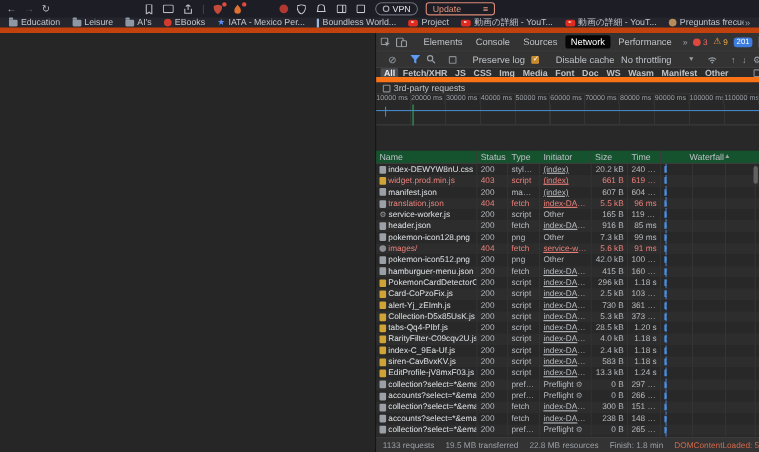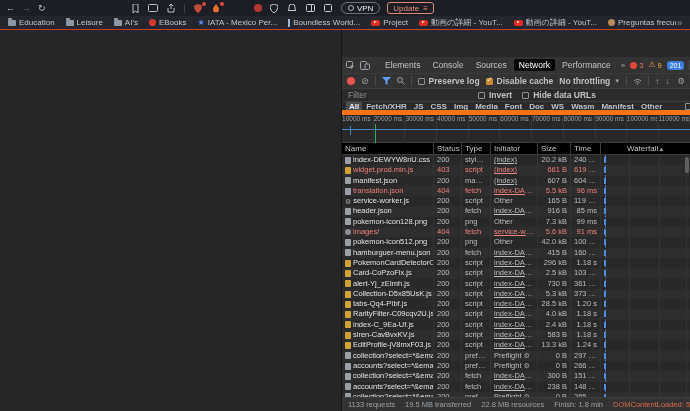--- a/index.html
+++ b/index.html
@@ -14,62 +14,62 @@
   .urlbar { flex:0 0 262px; height:12px; background:#2e2f3a; border-radius:6px; display:flex; align-items:center; padding:0 6px; gap:4px; overflow:hidden; }
   .url-host { color:#e8eaee; font-size:8px; white-space:nowrap; }
   .url-path { color:#8b8f99; font-size:8px; white-space:nowrap; }
   .ticon { width:11px; height:11px; display:inline-flex; align-items:center; justify-content:center; position:relative; }
   .ticon svg { display:block; }
   .sep-v { color:#4a4d57; font-size:9px; }
   .badge-dot { position:absolute; top:-1px; right:-2px; width:4px; height:4px; background:#e04a3f; border-radius:50%; }
   .ext-dot { width:8px; height:8px; border-radius:50%; }
   .vpn-pill { border:1px solid #6b6f7a; border-radius:7px; height:12px; display:flex; align-items:center; gap:3px; padding:0 6px; color:#e8eaee; font-size:8px; }
   .vpn-gear { width:6px; height:6px; border:1px solid #aeb2bb; border-radius:50%; }
-  .update-btn { border:1px solid #d98a76; border-radius:3px; height:12px; display:flex; align-items:center; gap:4px; padding:0 5px; color:#e5967f; font-size:8px; }
-
-  .bookmarks { height:14px; background:#24252d; border-bottom:1px solid #c2410c; display:flex; align-items:center; padding:0 8px; gap:1px; font-size:8px; color:#c3c6cc; white-space:nowrap; }
+  .update-btn { border:1px solid #d98a76; border-radius:3px; height:12px; display:flex; align-items:center; gap:20px; padding:0 5px; color:#e5967f; font-size:8px; }
+
+  .bookmarks { height:14px; background:#24252d; border-bottom:5px solid #c2410c; display:flex; align-items:center; padding:0 8px; gap:1px; font-size:8px; color:#c3c6cc; white-space:nowrap; }
   .bm { display:flex; align-items:center; gap:3px; }
   .bi { display:inline-block; flex:none; }
   .bi-folder { width:8px; height:6px; background:#8e98a4; border-radius:1px; position:relative; }
   .bi-folder::before { content:""; position:absolute; top:-2px; left:0; width:4px; height:2px; background:#8e98a4; border-radius:1px 1px 0 0; }
   .bi-red-globe { width:7px; height:7px; background:#d23b2e; border-radius:50%; }
   .bi-star { color:#5b8def; font-size:8px; line-height:8px; }
   .bi-bar { width:2px; height:8px; background:#9fb6d8; }
   .bi-youtube { width:9px; height:6px; background:#e02b20; border-radius:2px; position:relative; }
   .bi-youtube::after { content:""; position:absolute; left:3px; top:1.5px; border-left:3px solid #fff; border-top:1.5px solid transparent; border-bottom:1.5px solid transparent; }
   .bi-tan-circle { width:7px; height:7px; background:#b78c5a; border-radius:50%; }
   .bm-overflow { margin-left:auto; color:#9aa0a6; font-size:9px; }
 
   
   .main { display:flex; height:381px; }
   .page-area { width:341px; background:#262626; }
   .devtools { width:349px; background:#282828; border-left:1px solid #151515; display:flex; flex-direction:column; font-size:8.5px; color:#bdc1c6; }
 
   
-  .dt-tabs { height:17px; background:#333; border-bottom:1px solid #3c3c3c; display:flex; align-items:center; padding:0 4px; gap:5px; flex:none;margin-top:27px; }
+  .dt-tabs { height:17px; background:#333; border-bottom:1px solid #3c3c3c; display:flex; align-items:center; padding:0 4px; gap:5px; flex:none; }
   .dt-ic { color:#9aa0a6; display:inline-flex; align-items:center; }
   .dt-sep { width:1px; height:10px; background:#4a4a4a; }
   .tabs-wrap { display:flex; align-items:center; gap:2px; }
   .dt-tab { padding:1px 5px; font-size:8.5px; color:#bdc1c6; border-radius:2px; white-space:nowrap; }
   .dt-tab.active { background:#060606; color:#fff; }
   .tabs-more { color:#9aa0a6; font-size:8px; }
   .dt-right { margin-left:auto; display:flex; align-items:center; gap:5px; }
   .err-dot { width:7px; height:7px; background:#e0483d; border-radius:50%; display:inline-block; }
   .b-num { font-size:7.5px; }
   .warn-tri { color:#f0a23c; font-size:8px; line-height:8px; }
   .issues-badge { background:#3d7de0; color:#fff; font-size:7px; border-radius:3px; padding:0 3px; line-height:9px; }
 
   
   .net-toolbar { height:15px; background:#333; border-bottom:1px solid #3c3c3c; display:flex; align-items:center; padding:0 5px; gap:6px; flex:none; }
   .rec-btn { width:8px; height:8px; background:#e8544f; border-radius:50%; }
   .clear-btn { color:#9aa0a6; font-size:9px; line-height:9px; }
   .cb { width:7px; height:7px; border:1px solid #8a8d91; border-radius:1px; display:inline-block; flex:none; position:relative; }
   .cb.checked { background:#c98a2d; border-color:#c98a2d; }
   .cb.checked::after { content:"✓"; position:absolute; top:-2.5px; left:0px; color:#fff; font-size:7px; }
-  .tb-item { display:flex; align-items:center; gap:4px; white-space:nowrap;font-weight:bold; }
+  .tb-item { display:flex; align-items:center; gap:15px; white-space:nowrap; }
   .caret { color:#9aa0a6; font-size:6px; }
   .tb-right { margin-left:auto; color:#9aa0a6; }
   .arrow-ic { color:#9aa0a6; font-size:8px; }
 
   
   .filter-bar { height:13px; background:#2b2b2b; border-bottom:1px solid #3c3c3c; display:flex; align-items:center; padding:0 6px; gap:10px; flex:none; }
   .filter-input { color:#8a8d91; width:120px; }
 
   
   .chips-bar { height:13px; background:#2b2b2b; border-bottom:5px solid #f97316; display:flex; align-items:center; padding:0 4px; gap:16px; flex:none; white-space:nowrap; overflow:hidden;font-weight:bold; }
@@ -82,21 +82,21 @@
   .timeline { height:28px; background:#282828; border-bottom:1px solid #3c3c3c; flex:none; position:relative; }
   .tl-ticks { display:flex; height:9px; font-size:6.5px; color:#9aa0a6; }
   .tl-cell { flex:1; text-align:right; padding-right:2px; border-right:1px solid #383838; overflow:hidden; white-space:nowrap; }
   .tl-graph { position:relative; height:19px; background:repeating-linear-gradient(to right, transparent 0, transparent 30.7px, #343434 30.7px, #343434 31.7px); }
   .tl-hline { position:absolute; left:0; right:0; top:5px; height:1px; background:#4585c5; }
   .tl-green { position:absolute; left:33px; top:0; bottom:0; width:1px; background:#2faa5e; }
   .tl-blue-tick { position:absolute; left:8px; top:2px; height:9px; width:1px; background:#4585c5; }
 
   
   .grid-cols { display:grid; grid-template-columns:92px 28px 29px 47px 33px 30px 1fr; }
-  .net-header { height:12px; background:#000000; border-bottom:1px solid #3c3c3c; flex:none; font-size:8px; color:#bdc1c6; }
+  .net-header { height:12px; background:#14532d; border-bottom:1px solid #3c3c3c; flex:none; font-size:8px; color:#bdc1c6;margin-top:23px; }
   .net-header > div { border-right:1px solid #3c3c3c; padding:1px 3px; white-space:nowrap; overflow:hidden; display:flex; align-items:center; }
   .net-header > div:last-child { border-right:none; justify-content:center; }
   .sort-arrow { color:#9aa0a6; font-size:6px; }
 
   .net-rows { flex:1; position:relative; overflow:hidden; }
   .net-row { height:10.3px; font-size:7.5px; color:#b8bcc0; }
   .net-row:nth-child(odd) { background:#2d2d2d; }
   .net-row:nth-child(even) { background:#282828; }
   .net-row > div { padding:0 3px; white-space:nowrap; overflow:hidden; text-overflow:ellipsis; line-height:10.3px; border-right:1px solid #333; }
   .net-row > div:last-child { border-right:none; position:relative; }
@@ -313,31 +313,20 @@
             <path d="M1 3 a5 5 0 0 1 7 0 M2.5 4.5 a3 3 0 0 1 4 0" fill="none" stroke="#9aa0a6"></path>
             <circle cx="4.5" cy="6" r="0.8" fill="#9aa0a6"></circle>
           </svg>
       </span>
       <span class="dt-sep"></span>
       <span class="arrow-ic">↑</span>
       <span class="arrow-ic">↓</span>
       <span class="tb-right">⚙</span>
     </div>
 
-    <div class="filter-bar">
-      <span class="filter-input">Filter</span>
-      <span class="tb-item">
-        <span class="cb"></span>
-        <span>Invert</span>
-      </span>
-      <span class="tb-item">
-        <span class="cb"></span>
-        <span>Hide data URLs</span>
-      </span>
-    </div>
 
     <div class="chips-bar">
       <span id="type-chips" style="display:flex;gap:1px">
           <span class="chip active">All</span>
           <span class="chip">Fetch/XHR</span>
           <span class="chip">JS</span>
           <span class="chip">CSS</span>
           <span class="chip">Img</span>
           <span class="chip">Media</span>
           <span class="chip">Font</span>
@@ -347,20 +336,24 @@
           <span class="chip">Manifest</span>
           <span class="chip">Other</span>
         </span>
       <span class="chips-cbs">
         <span class="cb"></span>
         <span>Has blocked cookies</span>
       </span>
 
     </div>
 
+    <div class="third-bar">
+      <span class="cb"></span>
+      <span>3rd-party requests</span>
+    </div>
 
     <div class="timeline">
       <div class="tl-ticks" id="timeline-ticks">
           <span class="tl-cell">10000 ms</span>
           <span class="tl-cell">20000 ms</span>
           <span class="tl-cell">30000 ms</span>
           <span class="tl-cell">40000 ms</span>
           <span class="tl-cell">50000 ms</span>
           <span class="tl-cell">60000 ms</span>
           <span class="tl-cell">70000 ms</span>

